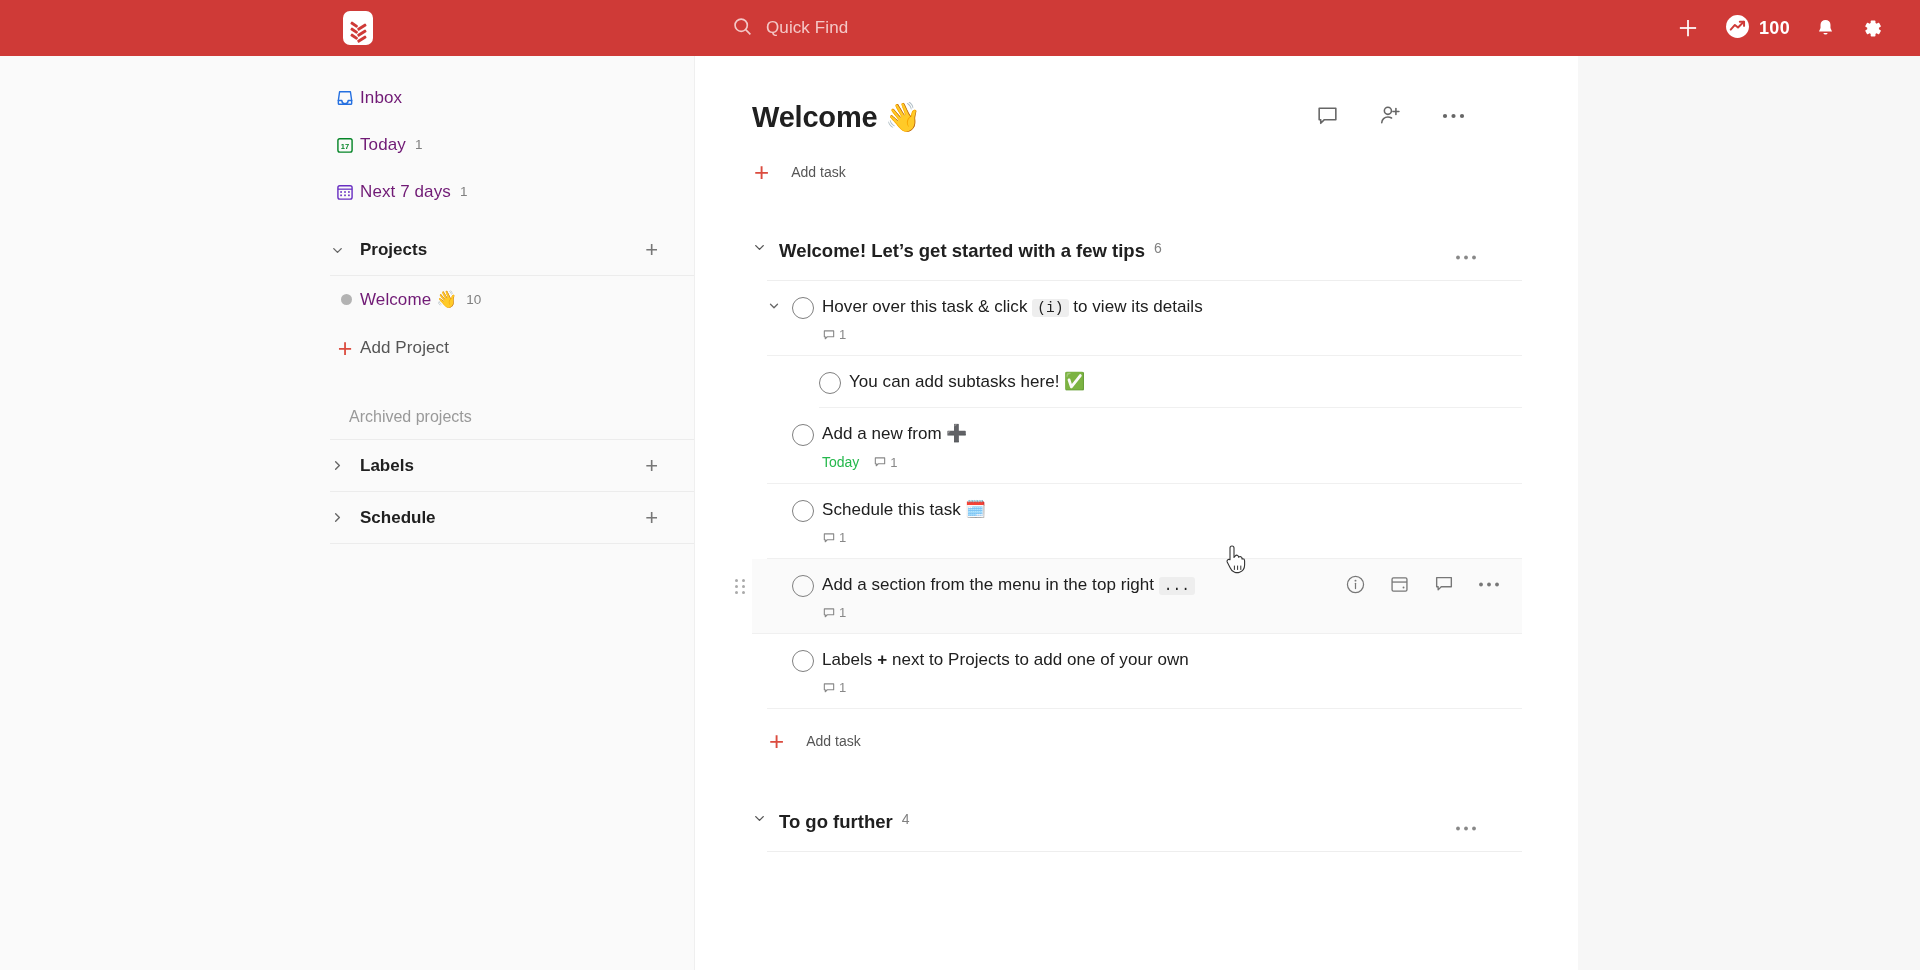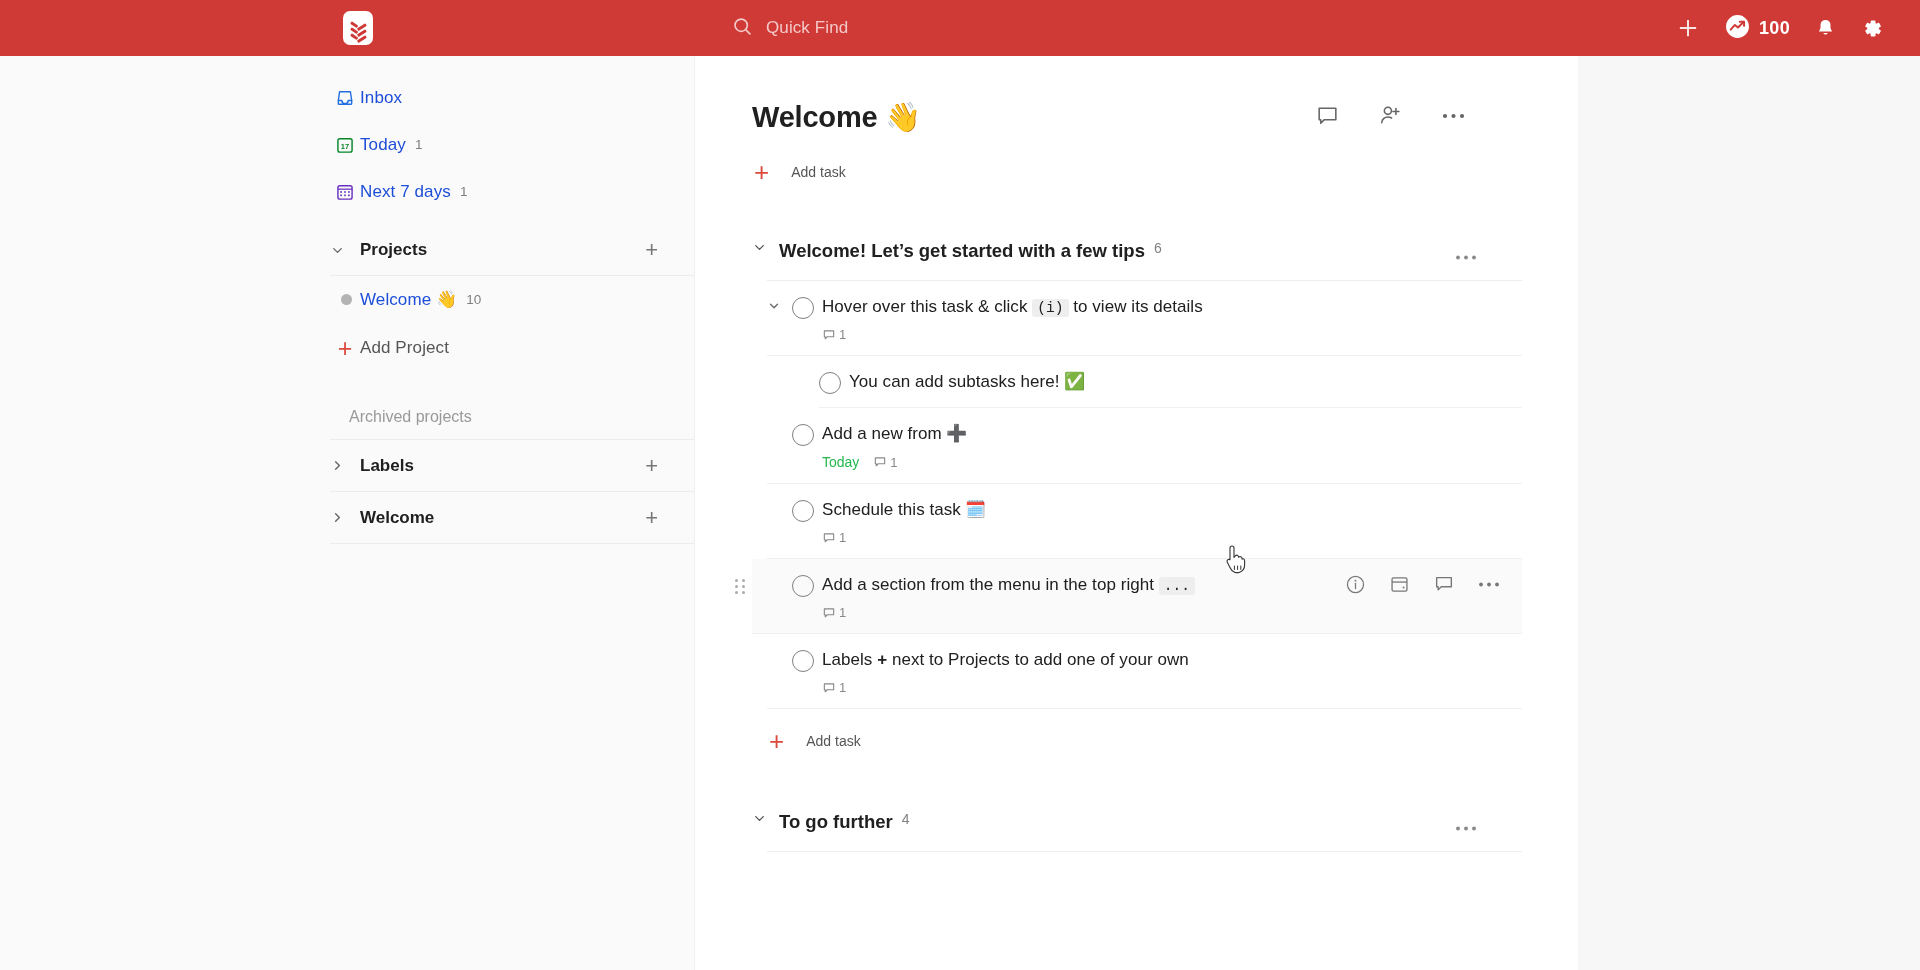--- a/index.html
+++ b/index.html
@@ -57,21 +57,21 @@
     position: absolute; left: 0; top: 56px;
     width: 694px; height: 914px;
     background: #fafafa;
   }
   .sb-inner { position: absolute; left: 330px; top: 0; width: 364px; }
   .sb-row {
     display: flex; align-items: center; height: 47px;
     cursor: pointer; padding-right: 36px;
   }
   .sb-icon { width: 30px; display: flex; align-items: center; justify-content: center; flex: none; }
-  .sb-label { font-size: 17px; color: #1d4ed8; letter-spacing: .1px; }
+  .sb-label { font-size: 17px; color: #701a75; letter-spacing: .1px; }
   .sb-count { font-size: 13.5px; color: #808080; margin-left: 9px; }
   .sb-head-label { font-size: 17px; color: #202020; font-weight: 700; }
 
   .sb-grouphead {
     display: flex; align-items: center; height: 50px; cursor: pointer;
     padding-right: 36px; position: relative;
   }
   .chev { width: 30px; flex: none; display: flex; align-items: center; color: #666; }
   .grp-add {
     margin-left: auto; color: #777; font-size: 22px; line-height: 1;
@@ -311,21 +311,21 @@
       <span class="grp-add">+</span>
     </div>
     <div class="divider"></div>
 
     <div class="sb-grouphead" style="height:51px">
       <span class="chev">
         <svg width="15" height="15" viewBox="0 0 24 24" fill="none" stroke="currentColor" stroke-width="2.2" stroke-linecap="round" stroke-linejoin="round">
             <polyline points="9,6 15,12 9,18"></polyline>
           </svg>
       </span>
-      <span class="sb-head-label">Welcome</span>
+      <span class="sb-head-label">Schedule</span>
       <span class="grp-add">+</span>
     </div>
     <div class="divider"></div>
 
   </div>
 </div>
 
 <div class="main">
   <div class="main-inner">
 

